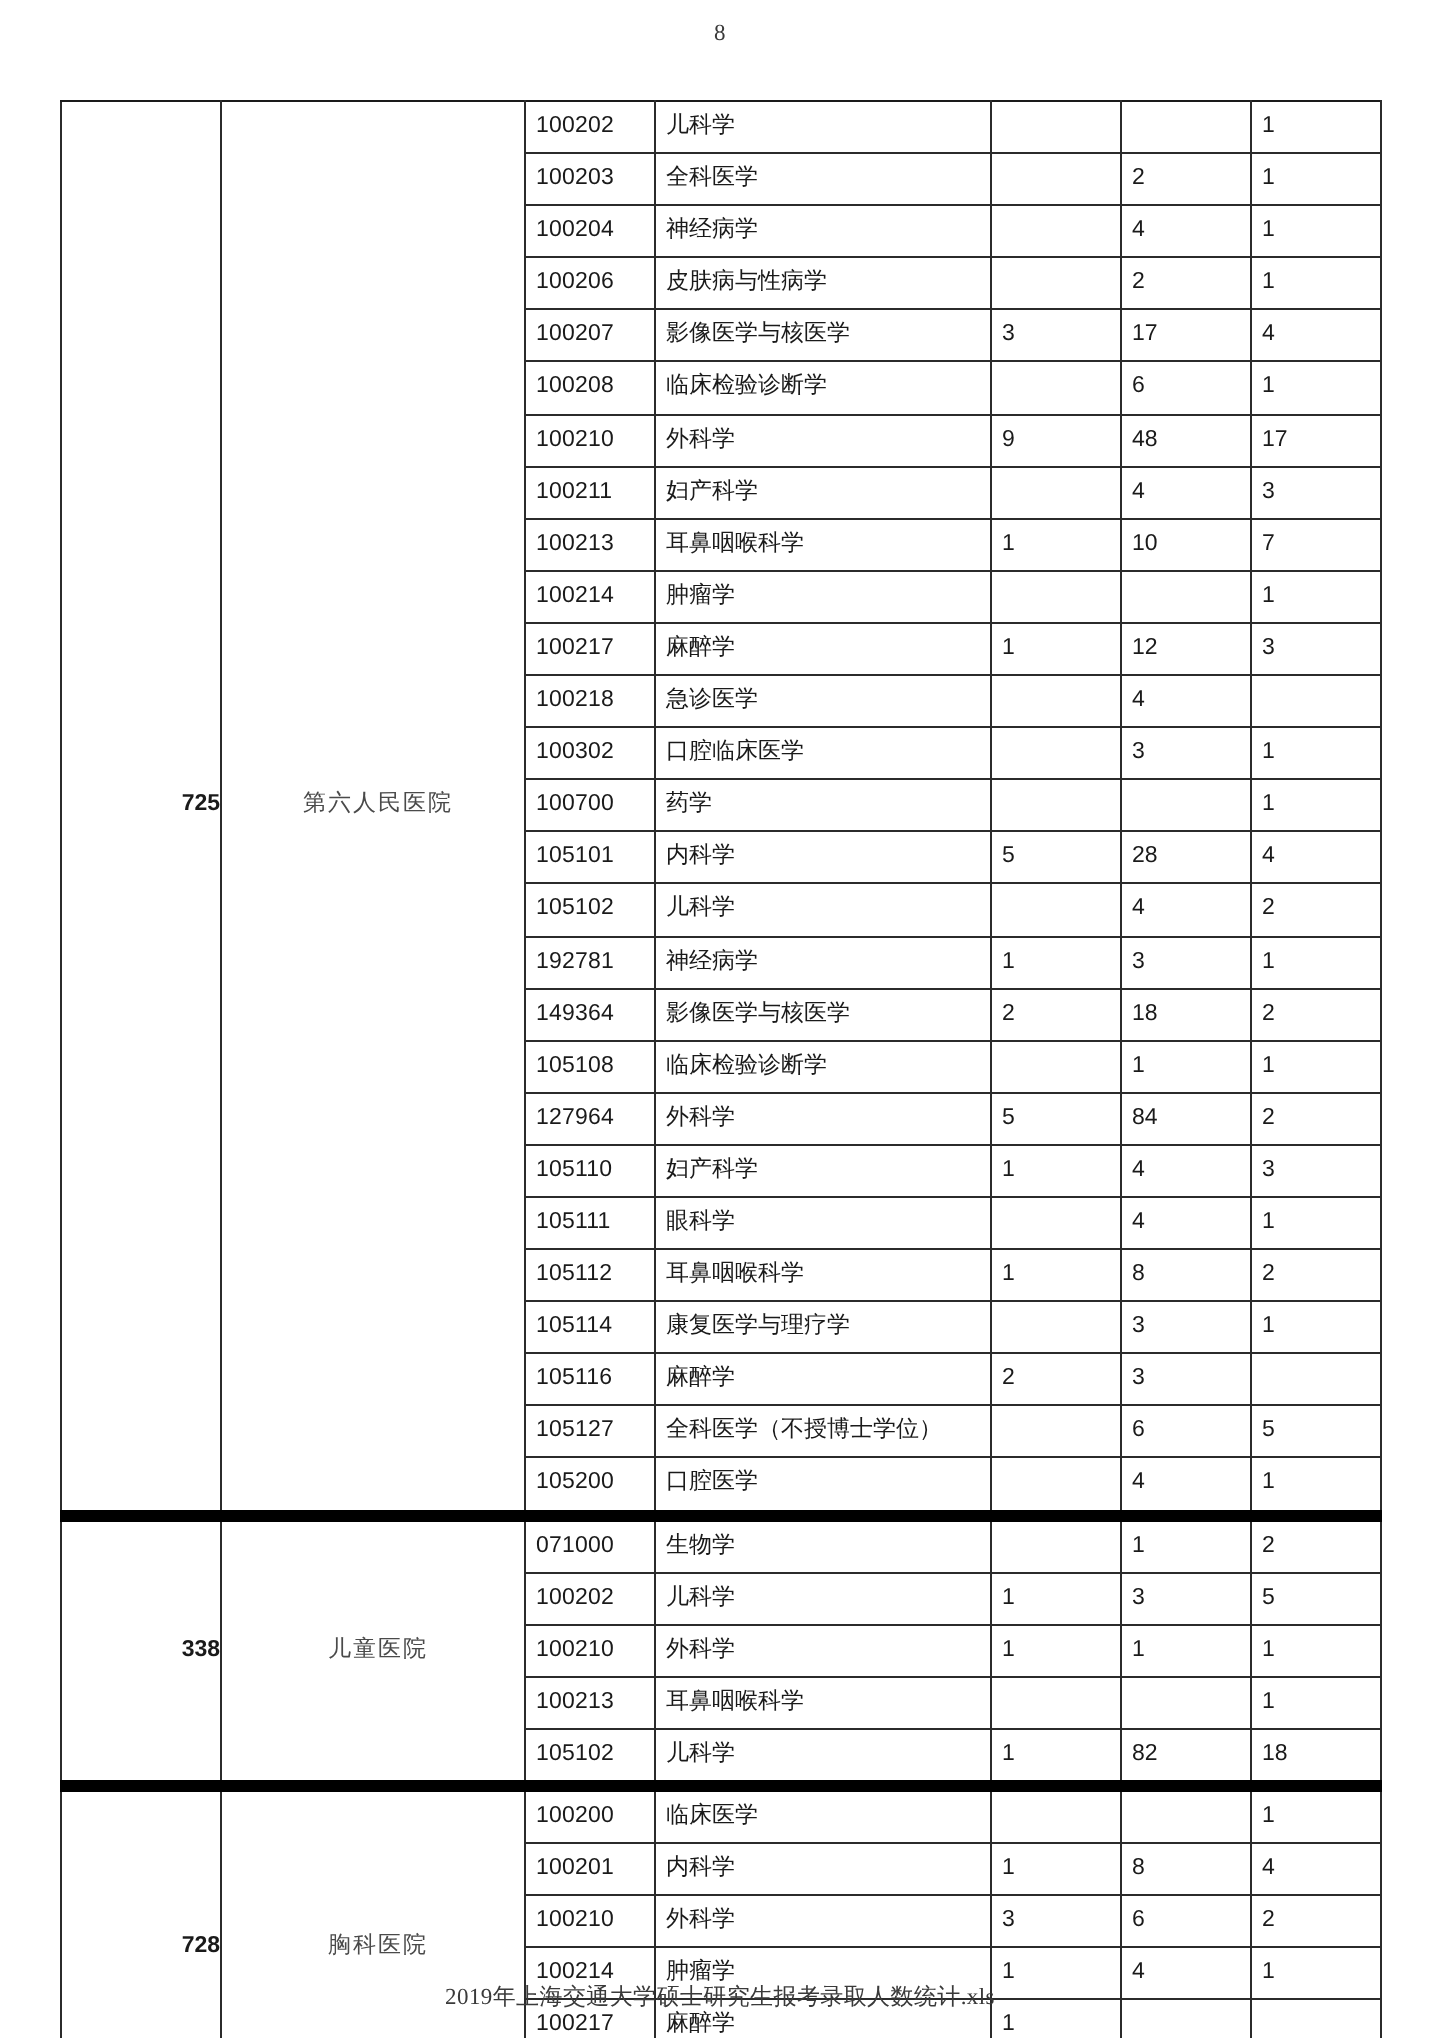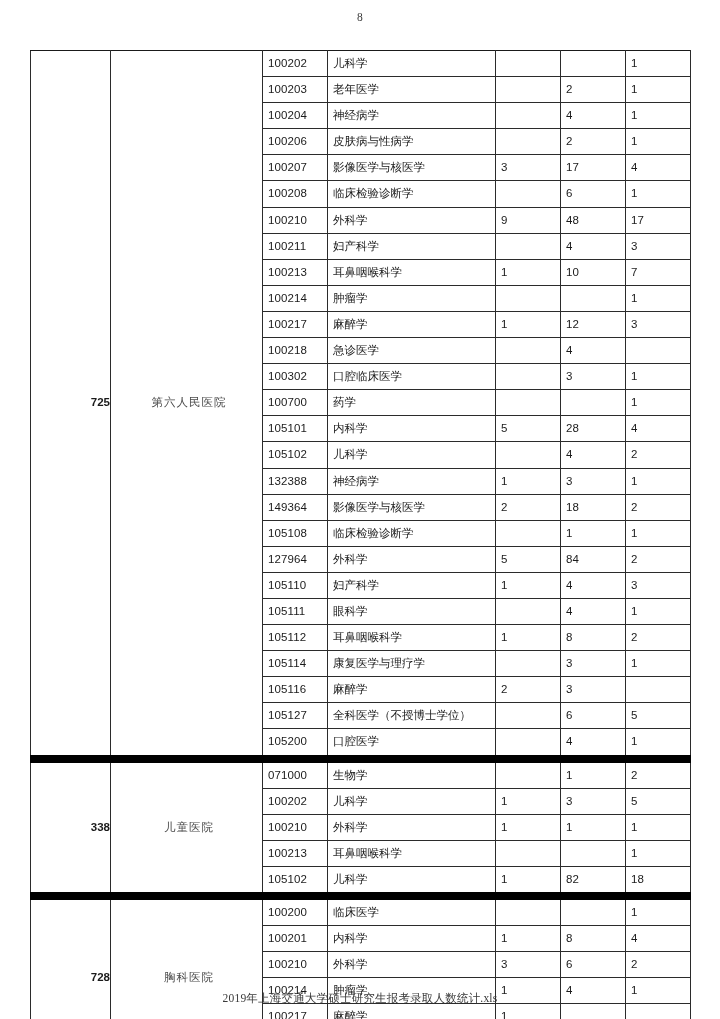--- a/index.html
+++ b/index.html
@@ -89,21 +89,21 @@
   td.major-name {
     font-size: 11.5px;
   }
   td.num {
     font-family: "Liberation Sans", "DejaVu Sans", sans-serif;
     font-size: 11.5px;
   }
 
   
   tr.group-start > td {
-    border-top: 8px solid #000000;
+    border-top: 6px solid #000000;
   }
   tr.first-row > td {
     border-top: 1.5px solid #1a1a1a;
   }
   tr.last-row > td {
     border-bottom: 1.5px solid #1a1a1a;
   }
   td.col-first {
     border-left: 1.5px solid #1a1a1a;
   }
@@ -145,21 +145,21 @@
           <td class="unit-code col-first" rowspan="27">725</td>
           <td class="unit-name" rowspan="27">第六人民医院</td>
           <td class="major-code">100202</td>
           <td class="major-name">儿科学</td>
           <td class="num"></td>
           <td class="num"></td>
           <td class="num col-last">1</td>
         </tr>
         <tr>
           <td class="major-code">100203</td>
-          <td class="major-name">老年医学</td>
+          <td class="major-name">全科医学</td>
           <td class="num"></td>
           <td class="num">2</td>
           <td class="num col-last">1</td>
         </tr>
         <tr>
           <td class="major-code">100204</td>
           <td class="major-name">神经病学</td>
           <td class="num"></td>
           <td class="num">4</td>
           <td class="num col-last">1</td>
@@ -249,21 +249,21 @@
           <td class="num col-last">4</td>
         </tr>
         <tr>
           <td class="major-code">105102</td>
           <td class="major-name">儿科学</td>
           <td class="num"></td>
           <td class="num">4</td>
           <td class="num col-last">2</td>
         </tr>
         <tr>
-          <td class="major-code">132388</td>
+          <td class="major-code">192781</td>
           <td class="major-name">神经病学</td>
           <td class="num">1</td>
           <td class="num">3</td>
           <td class="num col-last">1</td>
         </tr>
         <tr>
           <td class="major-code">149364</td>
           <td class="major-name">影像医学与核医学</td>
           <td class="num">2</td>
           <td class="num">18</td>

